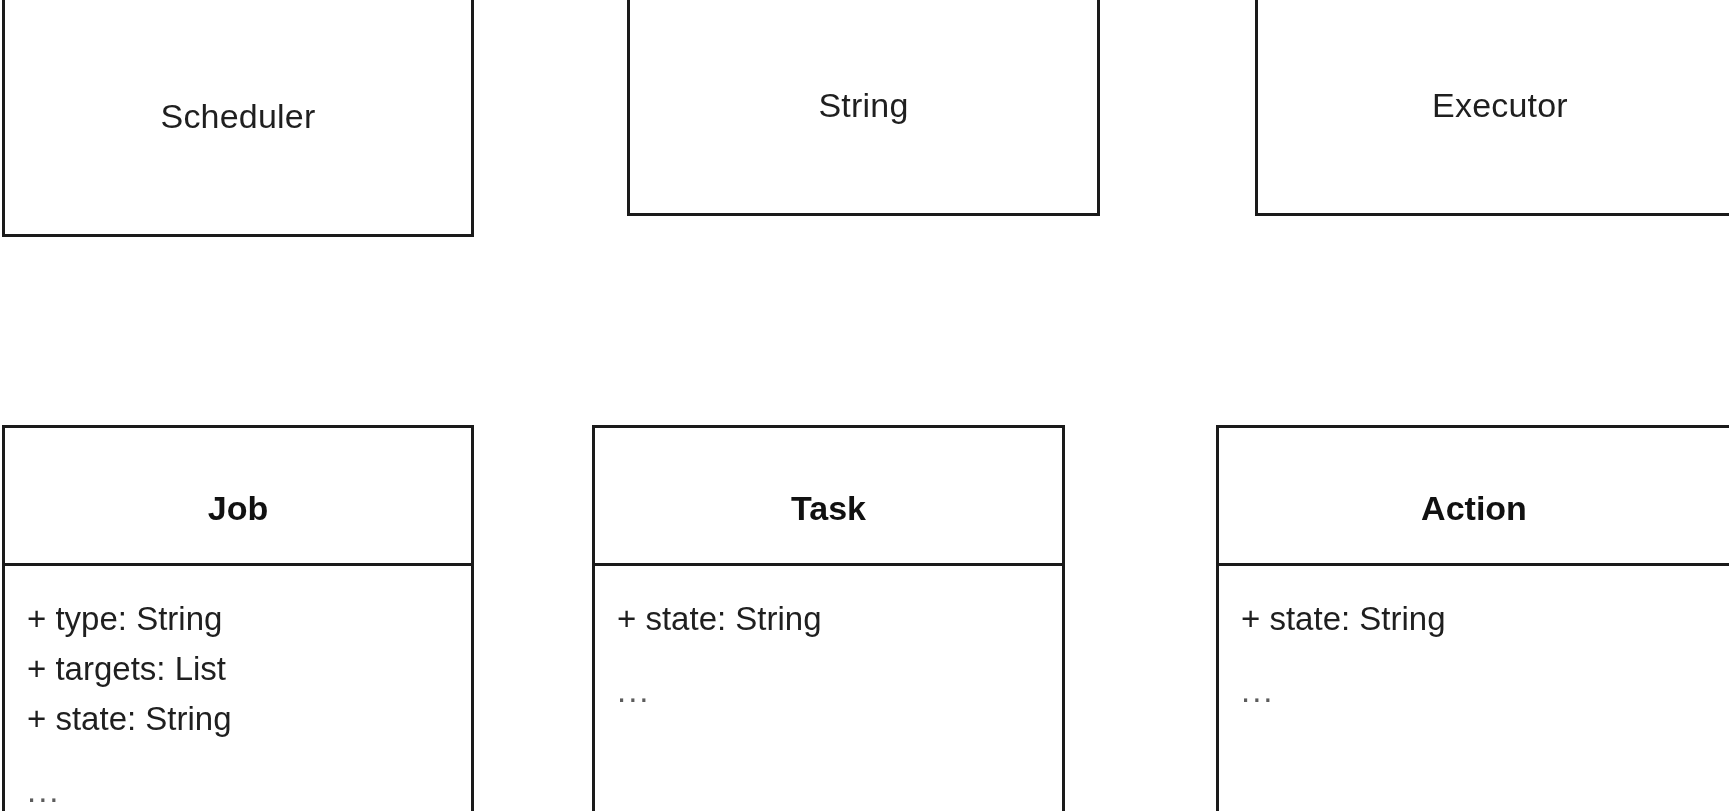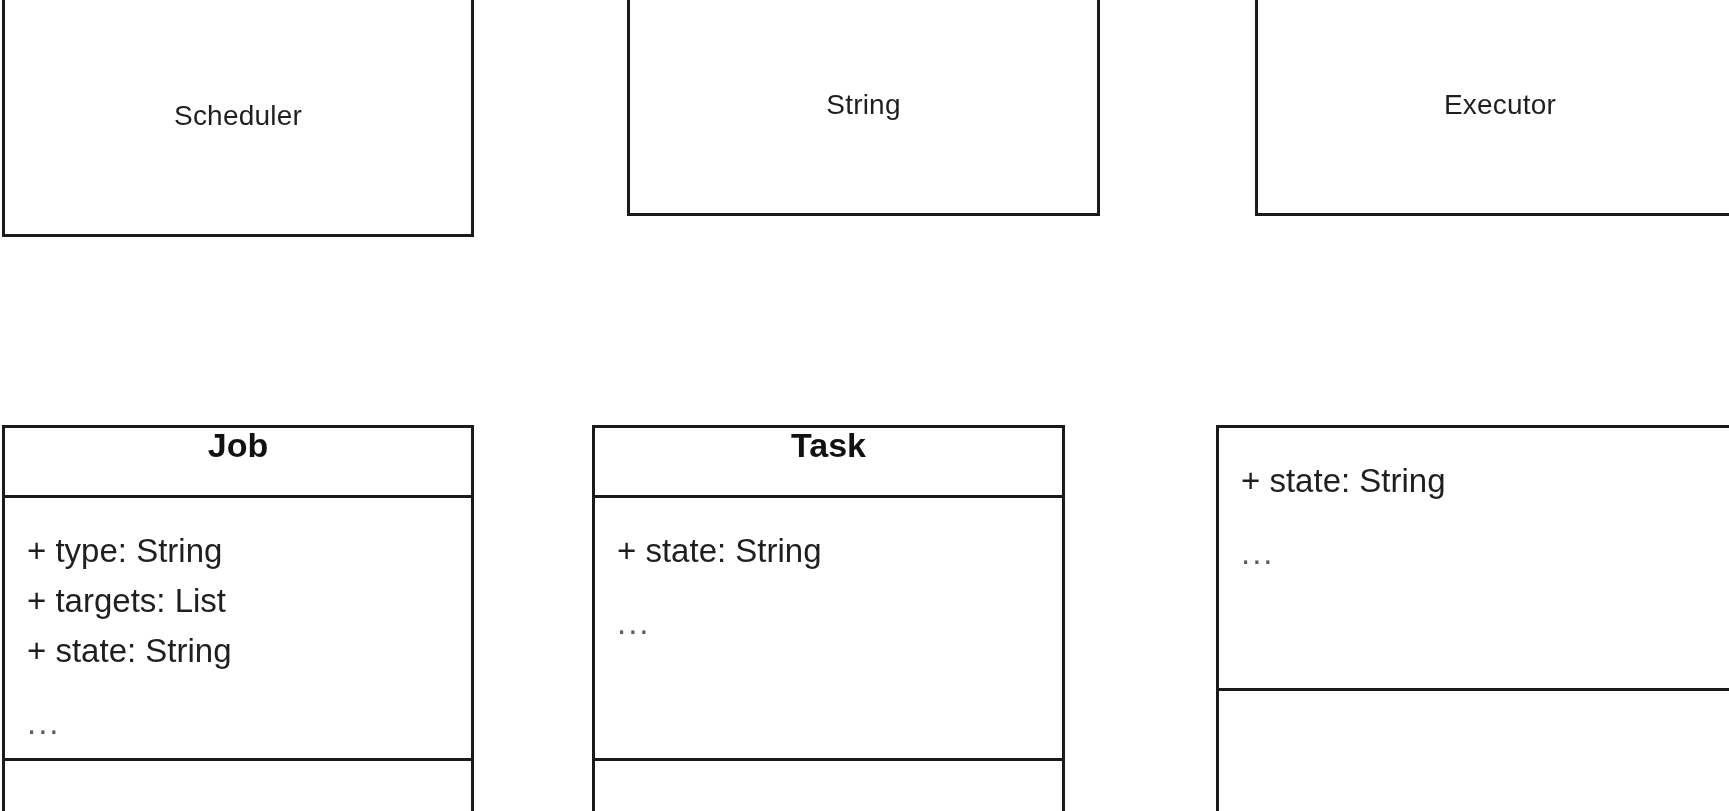--- a/index.html
+++ b/index.html
@@ -24,42 +24,44 @@
   .component-box {
     position: absolute;
     box-sizing: border-box;
     background: #ffffff;
     border: 3px solid #1a1a1a;
     display: flex;
     align-items: center;
     justify-content: center;
   }
   .component-label {
-    font-size: 28px;
+    font-size: 34px;
     font-weight: 400;
     color: #1f1f1f;
     letter-spacing: 0.2px;
     line-height: 1;
     white-space: nowrap;
   }
 
   
   .class-box {
     position: absolute;
     box-sizing: border-box;
     background: #ffffff;
     border: 3px solid #1a1a1a;
     overflow: hidden;
   }
   .class-header {
     box-sizing: border-box;
-    height: 70px;
+    height: 114px;
     border-bottom: 3px solid #1a1a1a;
     display: flex;
+    align-items: center;
     justify-content: center;
+    margin-top: 24px;
   }
   .class-title {
     font-size: 34px;
     font-weight: bold;
     color: #111111;
     line-height: 1;
     white-space: nowrap;
   }
   .class-attributes {
     box-sizing: border-box;
@@ -121,20 +123,23 @@
       <span class="class-title">Task</span>
     </div>
     <div class="class-attributes">
       <div class="attr-line">+ state: String</div>
       <div class="attr-line ellipsis">...</div>
     </div>
     <div class="class-methods"></div>
   </div>
 
   <div class="class-box" style="left:1216px; top:425px; width:516px; height:390px;">
+    <div class="class-header">
+      <span class="class-title">Action</span>
+    </div>
     <div class="class-attributes">
       <div class="attr-line">+ state: String</div>
       <div class="attr-line ellipsis">...</div>
     </div>
     <div class="class-methods"></div>
   </div>
 
 </div>
 
 </body></html>

